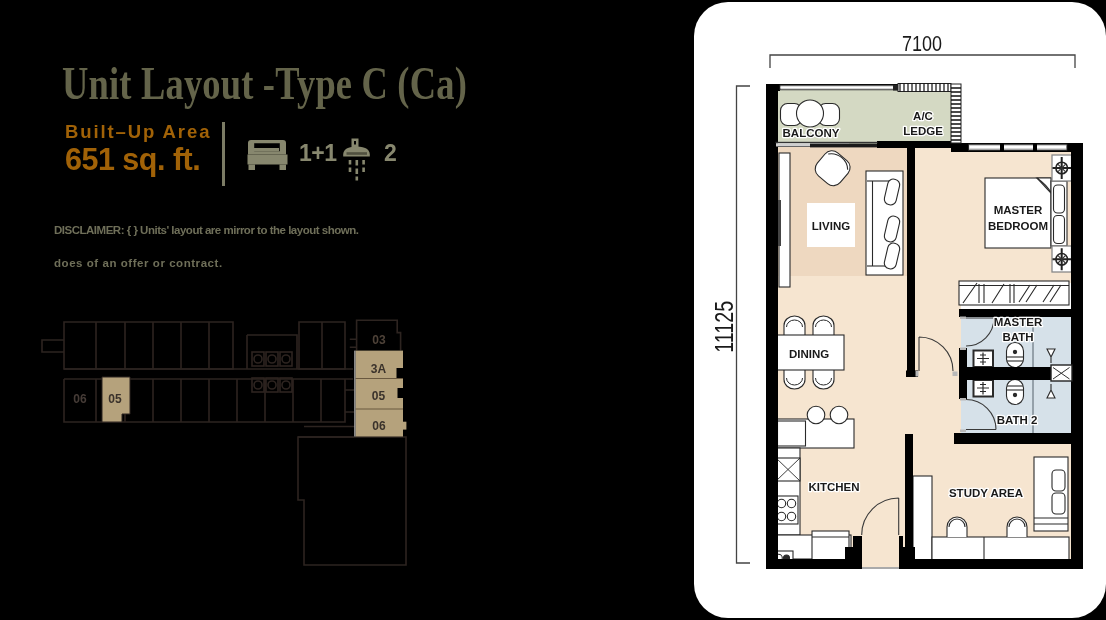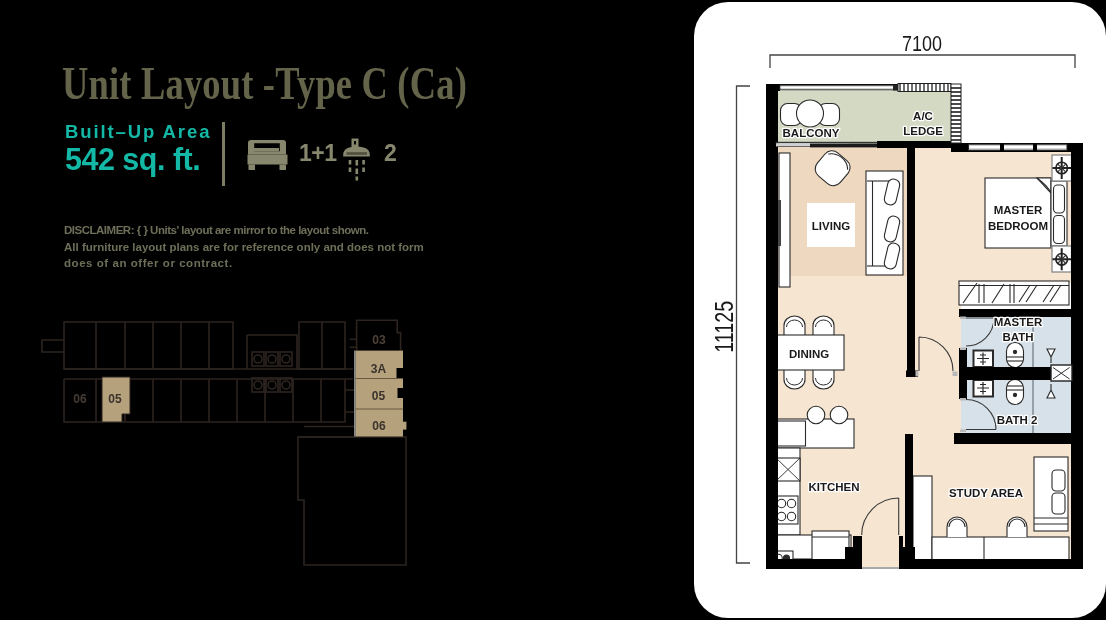--- a/index.html
+++ b/index.html
@@ -1,29 +1,29 @@
 <!DOCTYPE html>
 <html><head>
 <meta charset="utf-8">
 <style>
   html,body{margin:0;padding:0;background:#000;width:1106px;height:620px;overflow:hidden;}
   body{font-family:"Liberation Sans",sans-serif;position:relative;}
   .title{position:absolute;left:62px;top:57px;font-family:"Liberation Serif",serif;font-weight:700;
          font-size:41px;color:#64644a;letter-spacing:0.2px;white-space:nowrap;transform:scale(0.89,1.11);transform-origin:left top;}
-  .bua{position:absolute;left:65px;top:118px;color:#14b8a6;font-weight:700;font-size:18.5px;letter-spacing:1.9px;line-height:27.5px;}
+  .bua{position:absolute;left:65px;top:118px;color:#a16207;font-weight:700;font-size:18.5px;letter-spacing:1.9px;line-height:27.5px;}
   .bua .big{font-size:30.5px;letter-spacing:-0.5px;}
   .vline{position:absolute;left:222px;top:122px;width:3px;height:64px;background:#7c7c65;}
   .icons{position:absolute;left:246px;top:133px;color:#87876e;}
-  .disc{position:absolute;left:64px;top:222px;color:#6f6f59;font-size:11.5px;font-weight:700;line-height:16.5px;letter-spacing:-0.1px;}
+  .disc{position:absolute;left:54px;top:222px;color:#6f6f59;font-size:11.5px;font-weight:700;line-height:16.5px;letter-spacing:-0.1px;}
   svg text{font-family:"Liberation Sans",sans-serif;}
 </style>
 </head>
 <body>
   <div class="title">Unit Layout -Type C (Ca)</div>
-  <div class="bua">Built–Up Area<br><span class="big">542 sq. ft.</span></div>
+  <div class="bua">Built–Up Area<br><span class="big">651 sq. ft.</span></div>
   <div class="vline"></div>
 
   <svg class="icons" width="220" height="60" viewBox="0 0 220 60">
     <g fill="#87876e">
       <path d="M5 7 h32 a3 3 0 0 1 3 3 v11.5 h-38 v-11.5 a3 3 0 0 1 3 -3 Z
                M8.2 10.2 v8 h25.6 v-8 Z" fill-rule="evenodd"></path>
       <rect x="1.5" y="21.5" width="40" height="10"></rect>
       <rect x="2.5" y="31.5" width="6.5" height="5.5"></rect>
       <rect x="33.5" y="31.5" width="6.5" height="5.5"></rect>
       <path d="M7 15 h26 v3.4 h-26 Z"></path>
@@ -34,21 +34,21 @@
       <path d="M97.2 23.6 q-1.2 -10.2 13.3 -10.2 q14.5 0 13.3 10.2 Z"></path>
       <rect x="100.5" y="19.2" width="20.5" height="2.6" fill="#50503f"></rect>
       <g stroke="#87876e" stroke-width="2.6" fill="none">
         <path d="M104 27 v4.5 M104 34.5 v4.5"></path>
         <path d="M110.8 27 v5.5 M110.8 35.5 v5.5 M110.8 43.5 v4"></path>
         <path d="M117.6 27 v4.5 M117.6 34.5 v4.5"></path>
       </g>
     </g>
     <text x="138" y="27.5" font-size="23" font-weight="700" fill="#87876e">2</text>
   </svg>
-  <div class="disc"><span style="letter-spacing:-0.49px">DISCLAIMER: { } Units' layout are mirror to the layout shown.</span><br><span style="letter-spacing:0">All furniture layout plans are for reference only and does not form</span><br><span style="letter-spacing:0.55px">does of an offer or contract.</span></div>
+  <div class="disc"><span style="letter-spacing:-0.49px">DISCLAIMER: { } Units' layout are mirror to the layout shown.</span><br><br><span style="letter-spacing:0.55px">does of an offer or contract.</span></div>
 
   <svg style="position:absolute;left:0;top:0;" width="1106" height="620" viewBox="0 0 1106 620">
     <g stroke="#2d2420" stroke-width="1.6" fill="none">
 
       <path d="M64 322 L233 322 L233 369 L64 369 Z"></path>
       <path d="M96 322 L96 369 M125 322 L125 369 M153 322 L153 369 M181 322 L181 369 M209 322 L209 369"></path>
 
       <path d="M299 322 L345 322 L345 369 L299 369 Z M322 322 L322 369"></path>
 
       <path d="M64 369 L353 369 M64 379 L353 379"></path>

